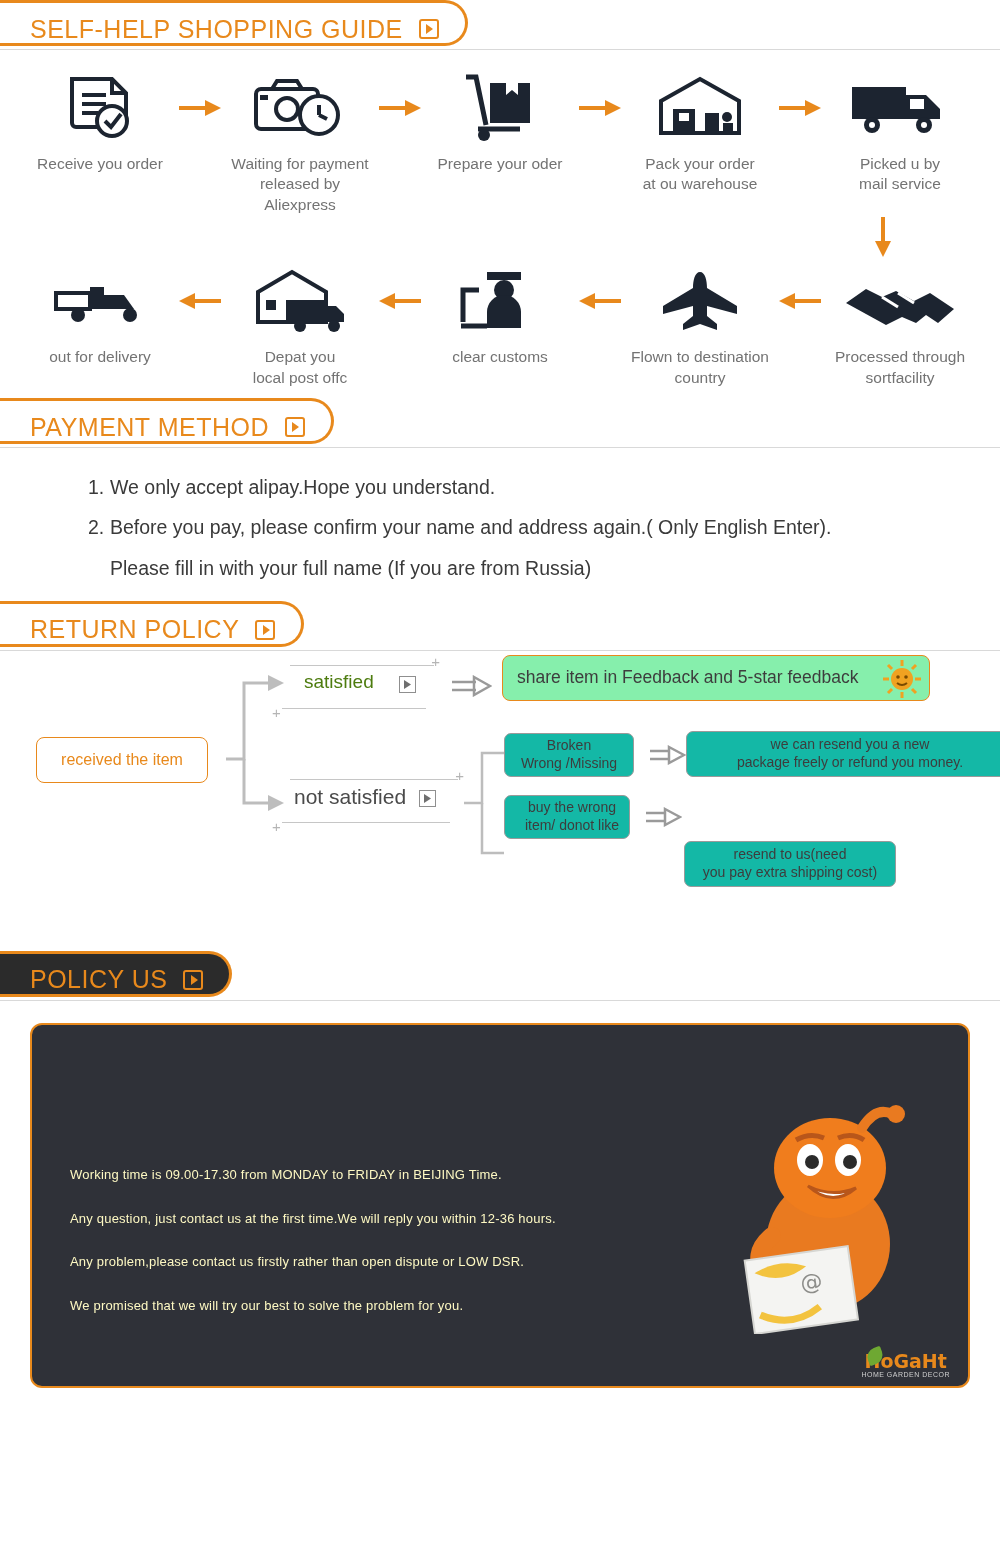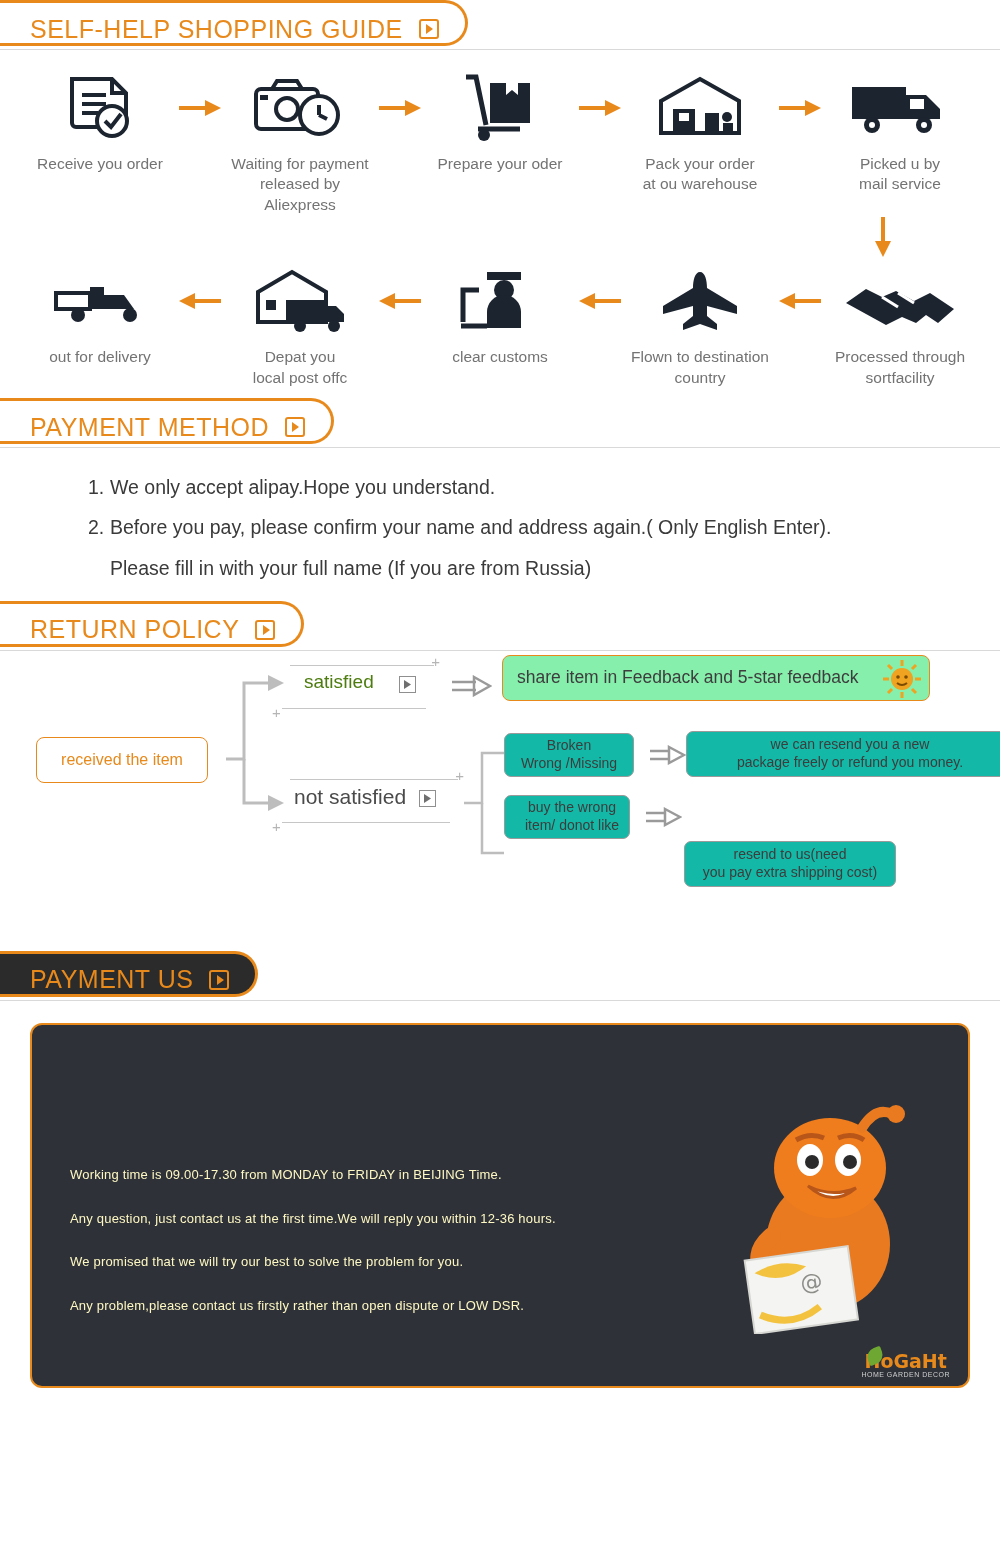--- a/index.html
+++ b/index.html
@@ -547,33 +547,33 @@
   <svg class="dbl-arrow" style="left:644px; top:156px;" width="38" height="20" viewBox="0 0 38 20">
     <path d="M2 6 H22 M2 14 H22" stroke="#9a9a9a" stroke-width="2.5"></path>
     <path d="M21 2 L36 10 L21 18 Z" fill="none" stroke="#9a9a9a" stroke-width="2.5"></path>
   </svg>
   <div class="small-box" style="left:684px; top:142px; width:212px; height:46px; white-space:pre-line;margin-top:48px;">resend to us(need
 you pay extra shipping cost)</div>
 </div>
 
 <div class="section-head">
   <div class="banner filled">
-    <span class="banner-text">PAYMENT US</span>
+    <span class="banner-text">POLICY US</span>
     <span class="banner-arrow"></span>
   </div>
 </div>
 
 <div class="contact-body">
   <div class="dark-panel">
 
     <div class="dark-lines">
       <div class="dark-line">Working time is 09.00-17.30 from MONDAY to FRIDAY in BEIJING Time.</div>
       <div class="dark-line">Any question, just contact us at the first time.We will reply you within 12-36 hours.</div>
+      <div class="dark-line">Any problem,please contact us firstly rather than open dispute or LOW DSR.</div>
       <div class="dark-line"> We promised that we will try our best to solve the problem for you.</div>
-      <div class="dark-line">Any problem,please contact us firstly rather than open dispute or LOW DSR.</div>
     </div>
 
     <div class="mascot">
       <svg width="210" height="240" viewBox="0 0 210 240">
 
         <ellipse cx="116" cy="150" rx="62" ry="66" fill="#E97A20"></ellipse>
 
         <ellipse cx="118" cy="74" rx="56" ry="50" fill="#F07D1D"></ellipse>
 
         <path d="M150 34 q14 -22 30 -14" stroke="#E97A20" stroke-width="10" fill="none" stroke-linecap="round"></path>

